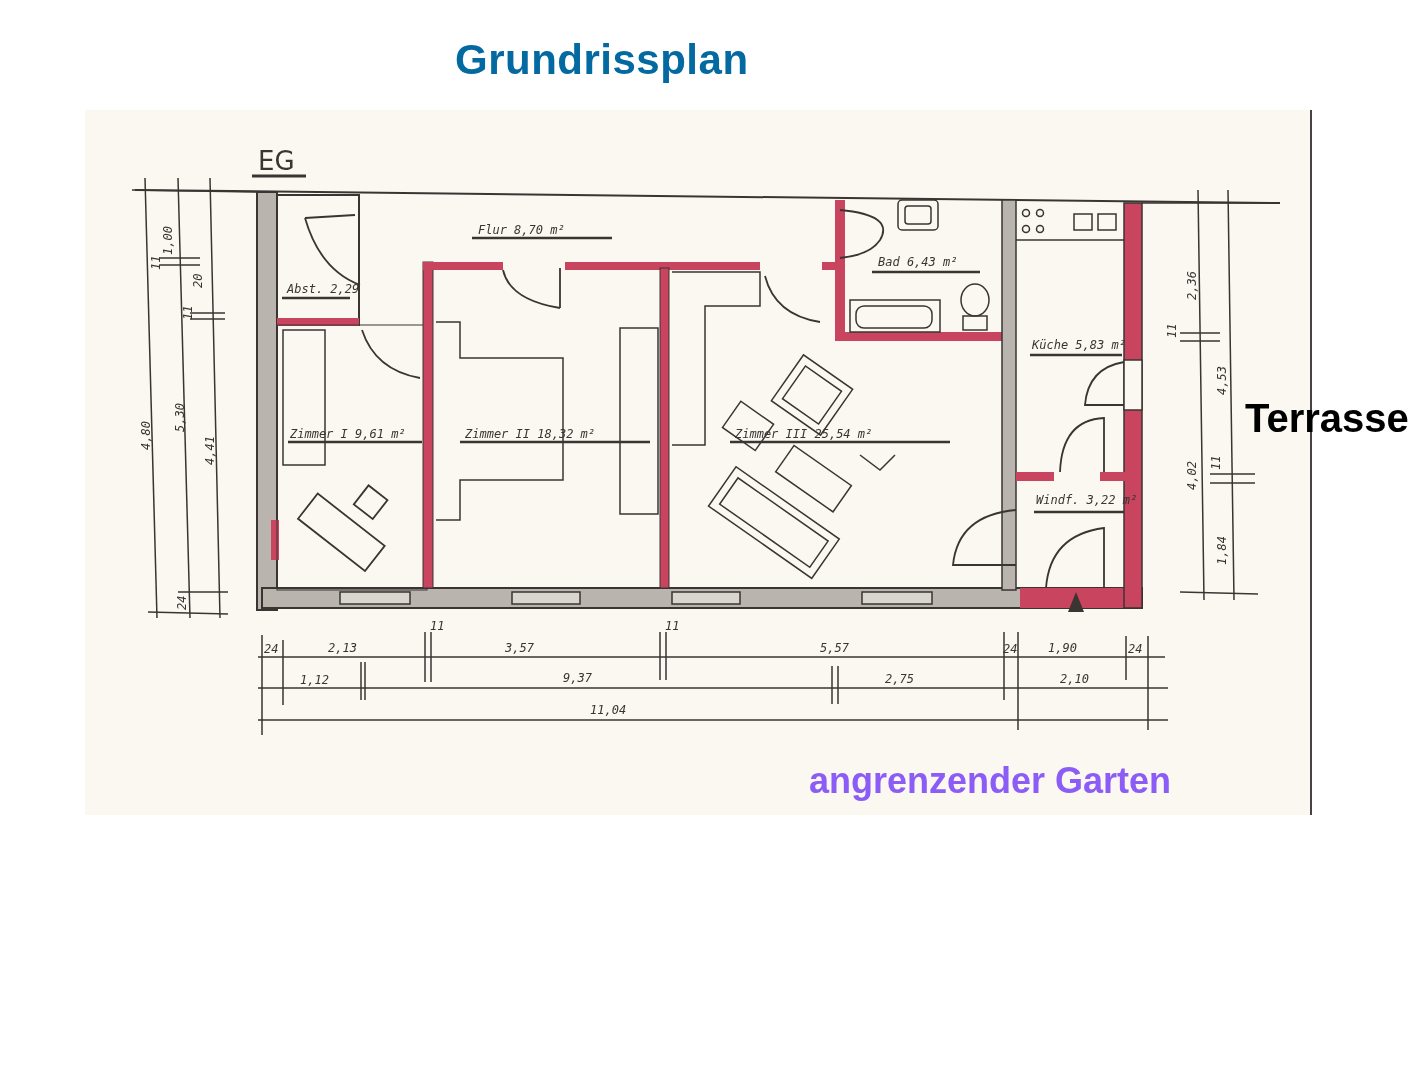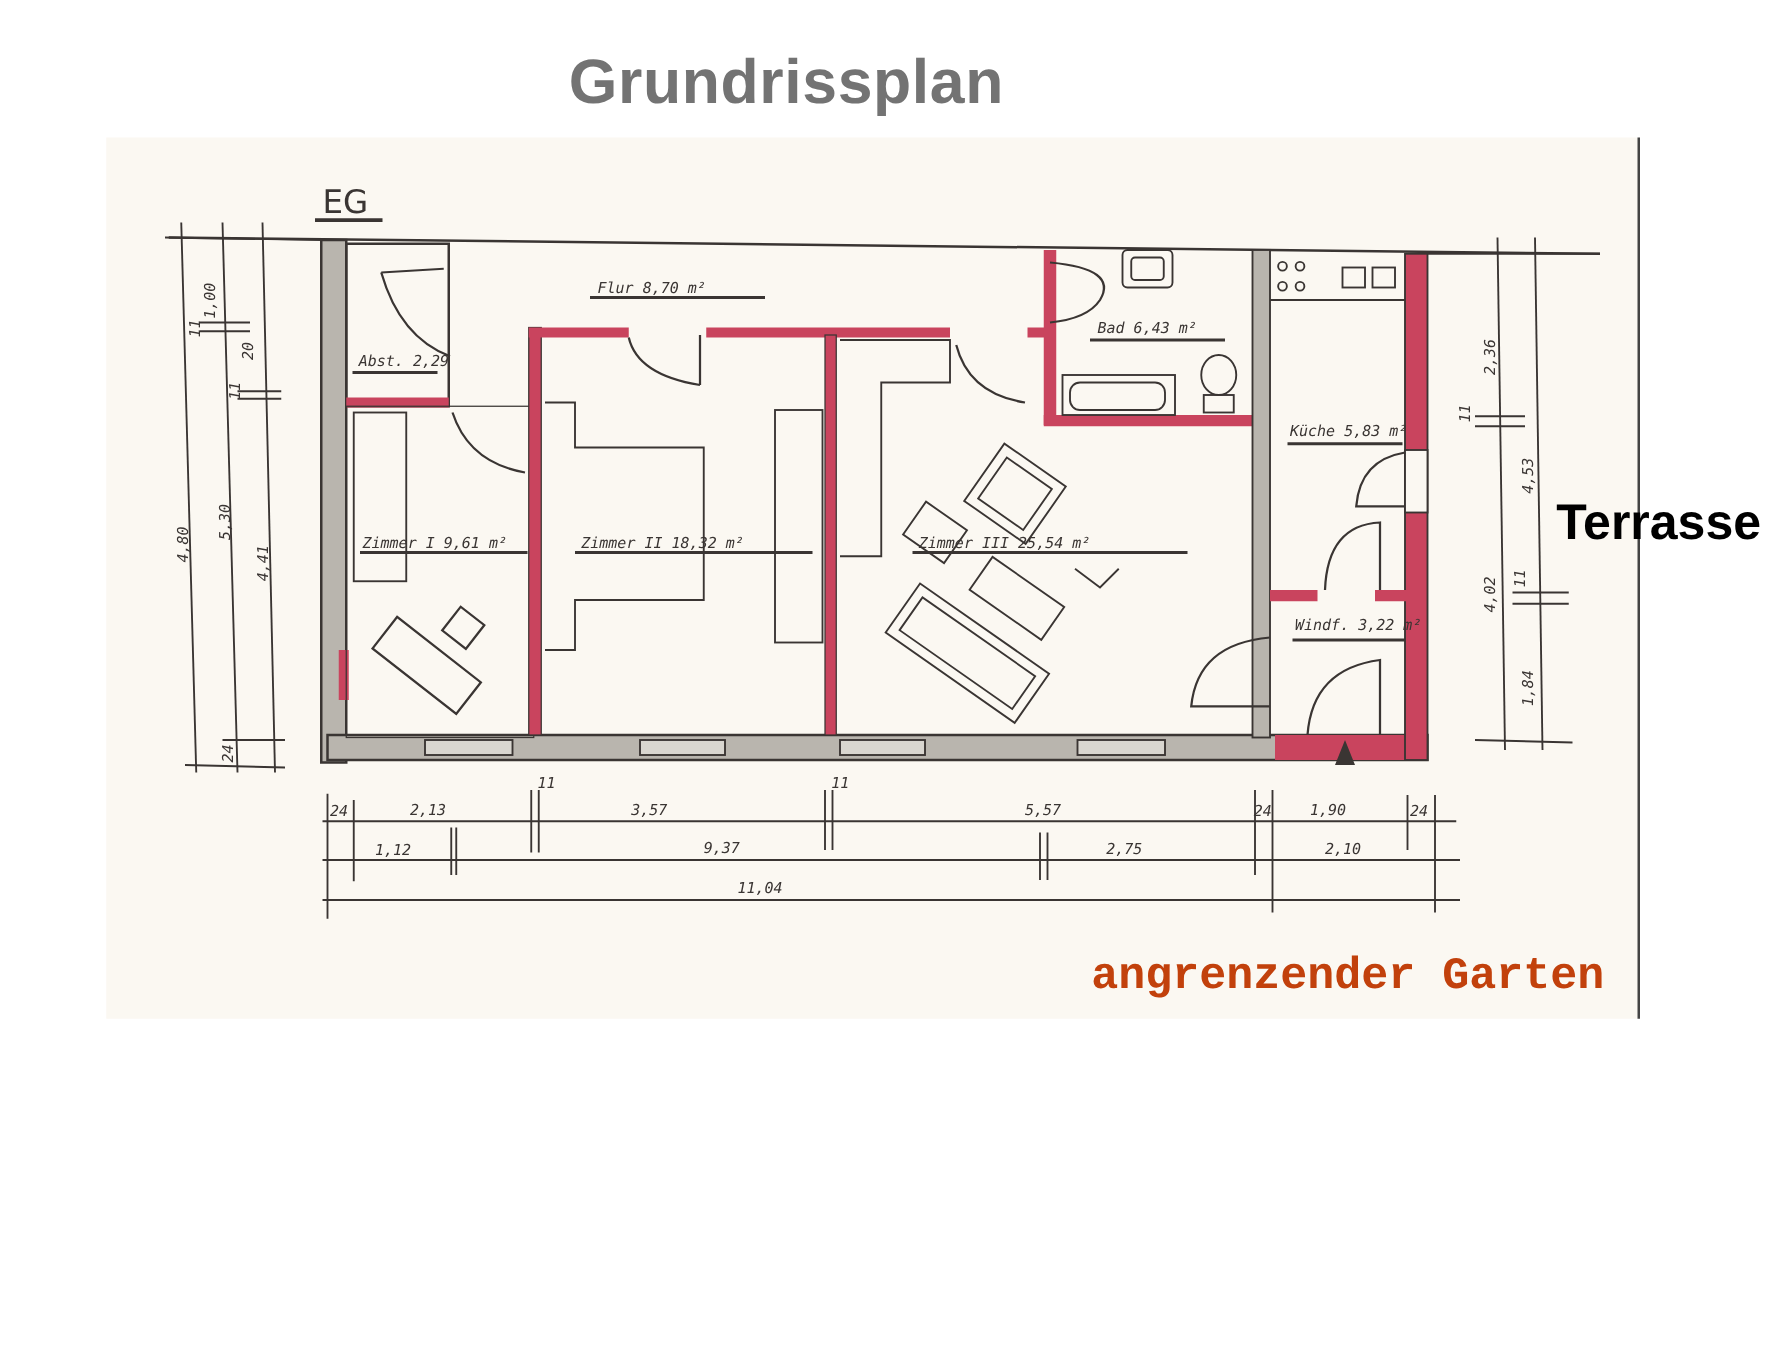--- a/index.html
+++ b/index.html
@@ -3,34 +3,34 @@
 <meta charset="utf-8">
 <style>
   html, body { margin: 0; padding: 0; }
   body {
     width: 1428px; height: 1080px; position: relative; overflow: hidden;
     background: #ffffff;
     font-family: "Liberation Sans", sans-serif;
   }
   .title {
     position: absolute; left: 455px; top: 36px;
-    font-size: 50px; font-weight: bold; color: #737373; letter-spacing: 0.5px;
+    font-size: 42px; font-weight: bold; color: #0369a1; letter-spacing: 0.5px;
   }
   .paper {
     position: absolute; left: 85px; top: 110px; width: 1225px; height: 705px;
     background: #fbf8f2;
     border-right: 2px solid #444;
   }
   .label-terrasse {
     position: absolute; left: 1245px; top: 396px;
     font-size: 40px; font-weight: bold; color: #000; white-space: nowrap;
   }
   .label-garten {
-    position: absolute; left: 873px; top: 760px;
-    font-size: 36px; font-weight: bold; color: #c2410c; white-space: nowrap; font-family: Liberation Mono, monospace;
+    position: absolute; left: 809px; top: 760px;
+    font-size: 36px; font-weight: bold; color: #8b5cf6; white-space: nowrap;
   }
   svg.plan { position: absolute; left: 0; top: 0; }
   .hand {
     font-family: "DejaVu Sans Mono", monospace;
     font-style: italic; font-size: 12px; fill: #3a3533;
   }
   .eg-text { font-family: "DejaVu Sans", sans-serif; font-size: 26px; fill: #3a3533; }
 </style>
 </head>
 <body>

